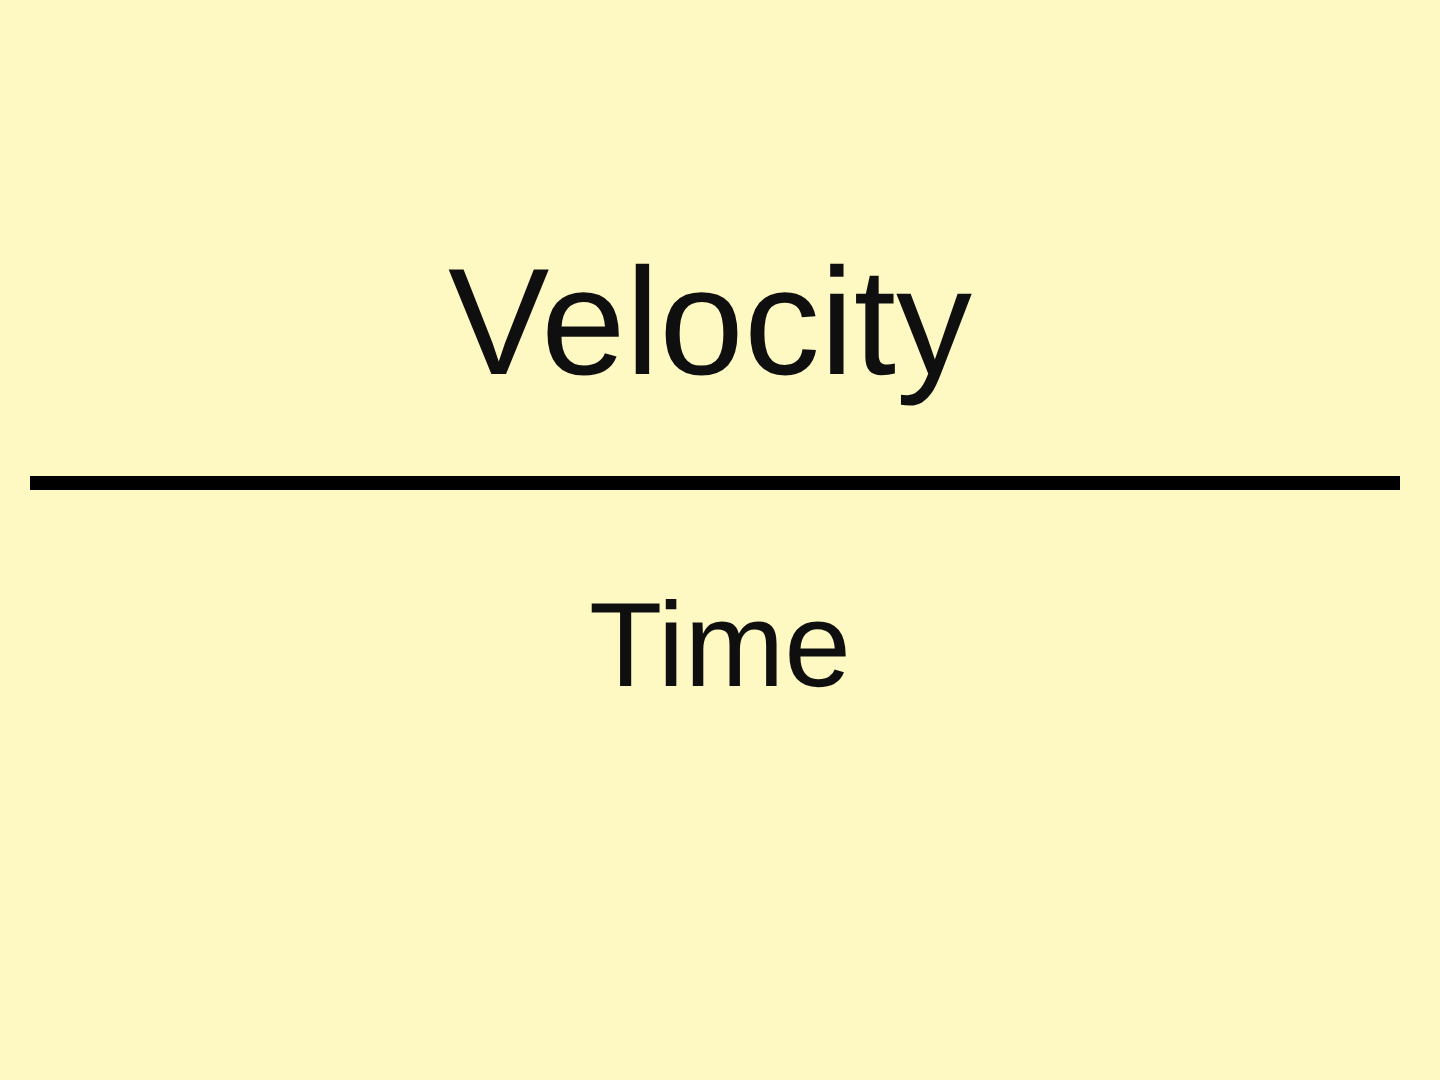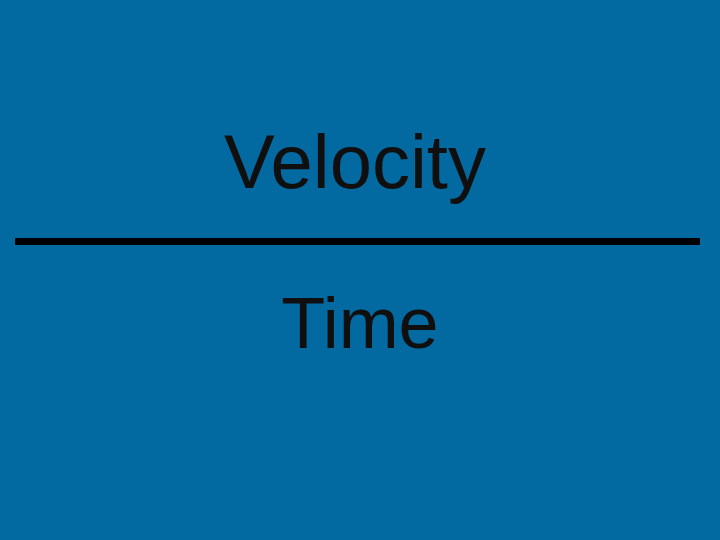--- a/index.html
+++ b/index.html
@@ -4,21 +4,21 @@
 <style>
   html, body {
     margin: 0;
     padding: 0;
     background: #ffffff;
   }
   .slide {
     position: relative;
     width: 720px;
     height: 540px;
-    background: #0369a1;
+    background: #fef9c3;
     overflow: hidden;
     font-family: "Liberation Sans", "DejaVu Sans", sans-serif;
   }
   .formula-text {
     position: absolute;
     left: 0;
     width: 720px;
     text-align: center;
     color: #0f0f0f;
     white-space: nowrap;
@@ -26,21 +26,21 @@
   }
   .numerator {
     top: 124px;
     left: -5px;
     font-size: 76px;
     line-height: 76px;
     letter-spacing: 0px;
   }
   .denominator {
     top: 287px;
-    font-size: 72px;
+    font-size: 60px;
     line-height: 72px;
   }
   .fraction-line {
     position: absolute;
     left: 15px;
     top: 238px;
     width: 685px;
     height: 7px;
     background: #000000;
   }

